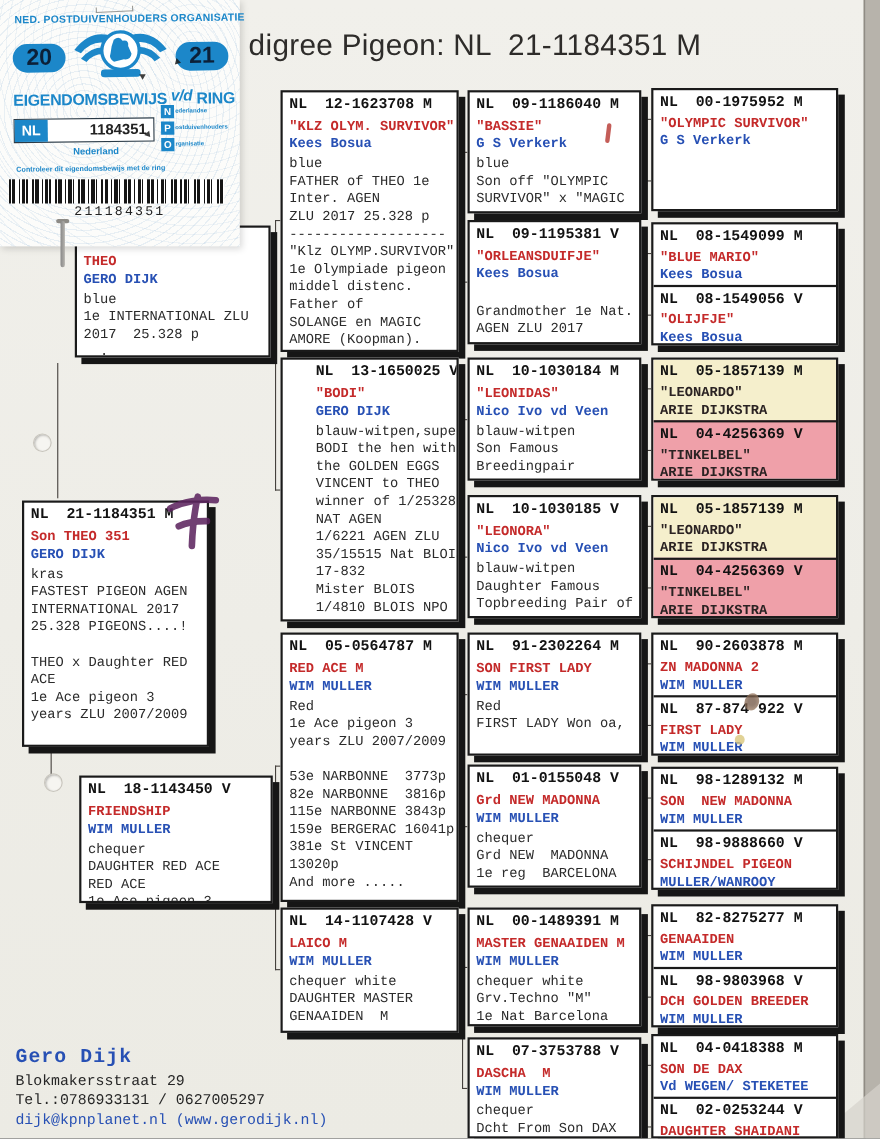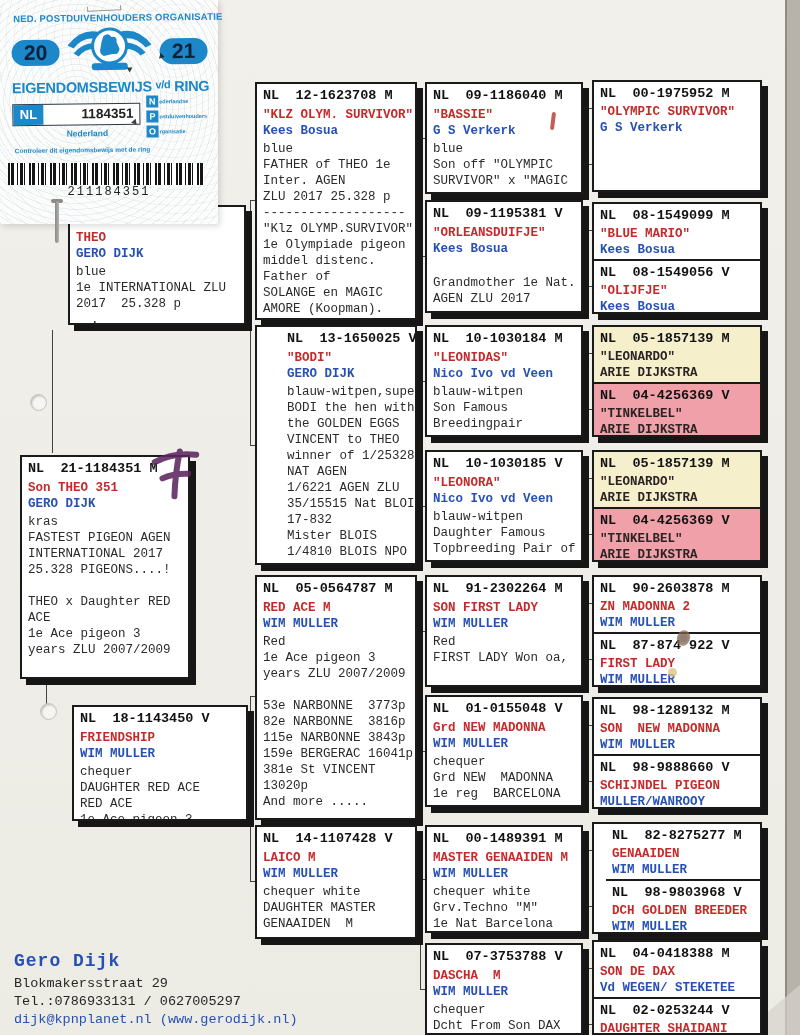--- a/index.html
+++ b/index.html
@@ -23,21 +23,21 @@
                    repeating-radial-gradient(circle at 80% 20%, rgba(110,160,205,.10) 0 1px, transparent 1px 8px);}
   .card{position:absolute;left:10px;top:8px;width:200px;height:152px;transform:rotate(-.7deg);
         font-family:"Liberation Sans",sans-serif;}
   .card-org{color:var(--cardblue);font-weight:bold;font-size:9.5px;letter-spacing:.2px;white-space:nowrap;margin:4px 0 0 4px;}
   .crest-row{position:relative;height:56px;}
   .year-pill{position:absolute;top:16px;width:48px;height:26px;background:var(--cardblue);
         border-radius:13px;color:#0c2038;font-weight:bold;font-size:21px;text-align:center;line-height:26px;}
   .yl{left:2px;} .yr{right:2px;}
   .crest-svg{position:absolute;left:50%;top:0;transform:translateX(-50%);}
   .card-title{color:var(--cardblue);font-weight:bold;font-size:14.5px;white-space:nowrap;margin-left:2px;letter-spacing:-.3px;}
-  .card-title .sup{font-size:11px;vertical-align:3px;}
+  .card-title .sup{font-size:14px;vertical-align:3px;font-style:italic;}
   .ring-row{display:flex;margin:8px 0 0 2px;width:128px;border:1.5px solid #2a3a46;height:22px;background:#fff;}
   .nl-cell{background:var(--cardblue);color:#fff;font-weight:bold;font-size:13px;width:30px;text-align:center;line-height:19px;}
   .ring-cell{flex:1;color:#222;font-size:13.5px;text-align:right;padding-right:6px;line-height:19px;font-weight:bold;}
   .nederland{color:var(--cardblue);font-weight:bold;font-size:8.5px;margin:3px 0 0 56px;}
   .npo-col{position:absolute;right:0px;top:88px;width:64px;}
   .npo-row{display:flex;align-items:center;margin-bottom:3px;}
   .npo-tile{width:12px;height:12px;background:var(--cardblue);color:#fff;font-weight:bold;font-size:9px;
         text-align:center;line-height:12px;flex:0 0 12px;}
   .npo-rest{color:var(--cardblue);font-weight:bold;font-size:5.5px;margin-left:1px;white-space:nowrap;}
   .check-line{color:var(--cardblue);font-weight:bold;font-size:6.5px;margin:8px 0 0 4px;}
@@ -87,20 +87,21 @@
 </style>
 </head>
 <body>
 
 <div id="page">
 
   <div class="edge-line"></div>
   <div class="edge-strip"></div>
   <div class="corner-fold"></div>
 
+  <div class="page-title">digree Pigeon: NL  21-1184351 M</div>
 
   <div id="connectors">
       <div class="conn" style="left: 250px; top: 200px; width: 1px; height: 246px;"></div>
       <div class="conn" style="left: 250px; top: 200px; width: 5px; height: 1px;"></div>
       <div class="conn" style="left: 250px; top: 445px; width: 5px; height: 1px;"></div>
       <div class="conn" style="left: 246px; top: 265px; width: 4px; height: 1px;"></div>
       <div class="conn" style="left: 250px; top: 696px; width: 1px; height: 186px;"></div>
       <div class="conn" style="left: 250px; top: 696px; width: 5px; height: 1px;"></div>
       <div class="conn" style="left: 250px; top: 881px; width: 5px; height: 1px;"></div>
       <div class="conn" style="left: 248px; top: 761px; width: 2px; height: 1px;"></div>
@@ -397,21 +398,21 @@
           <div class="ringline">NL  98-1289132 M</div>
           <div class="pname">SON  NEW MADONNA</div>
           <div class="owner">WIM MULLER</div>
         </div>
         <div class="sub">
           <div class="ringline">NL  98-9888660 V</div>
           <div class="pname">SCHIJNDEL PIGEON</div>
           <div class="owner">MULLER/WANROOY</div>
         </div>
       </div>
-      <div class="pbox pair" style="left: 592px; top: 822px; width: 170px; height: 112px; padding-left: 12px;">
+      <div class="pbox pair" style="left: 592px; top: 822px; width: 170px; height: 112px;">
         <div class="sub">
           <div class="ringline">NL  82-8275277 M</div>
           <div class="pname">GENAAIDEN</div>
           <div class="owner">WIM MULLER</div>
         </div>
         <div class="sub">
           <div class="ringline">NL  98-9803968 V</div>
           <div class="pname">DCH GOLDEN BREEDER</div>
           <div class="owner">WIM MULLER</div>
         </div>

